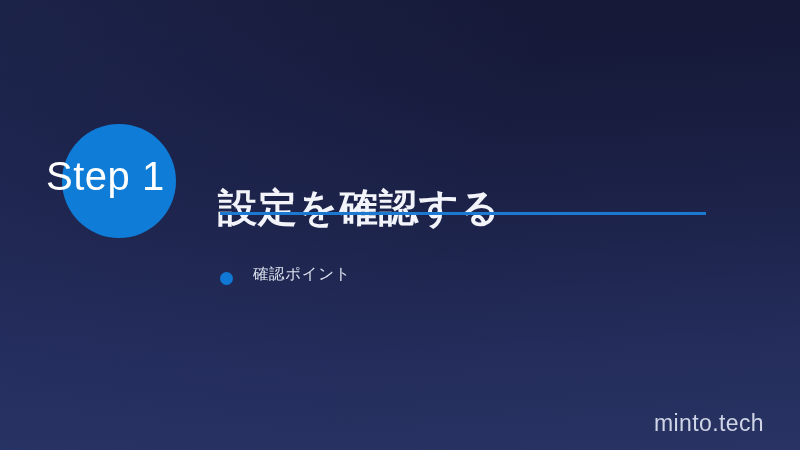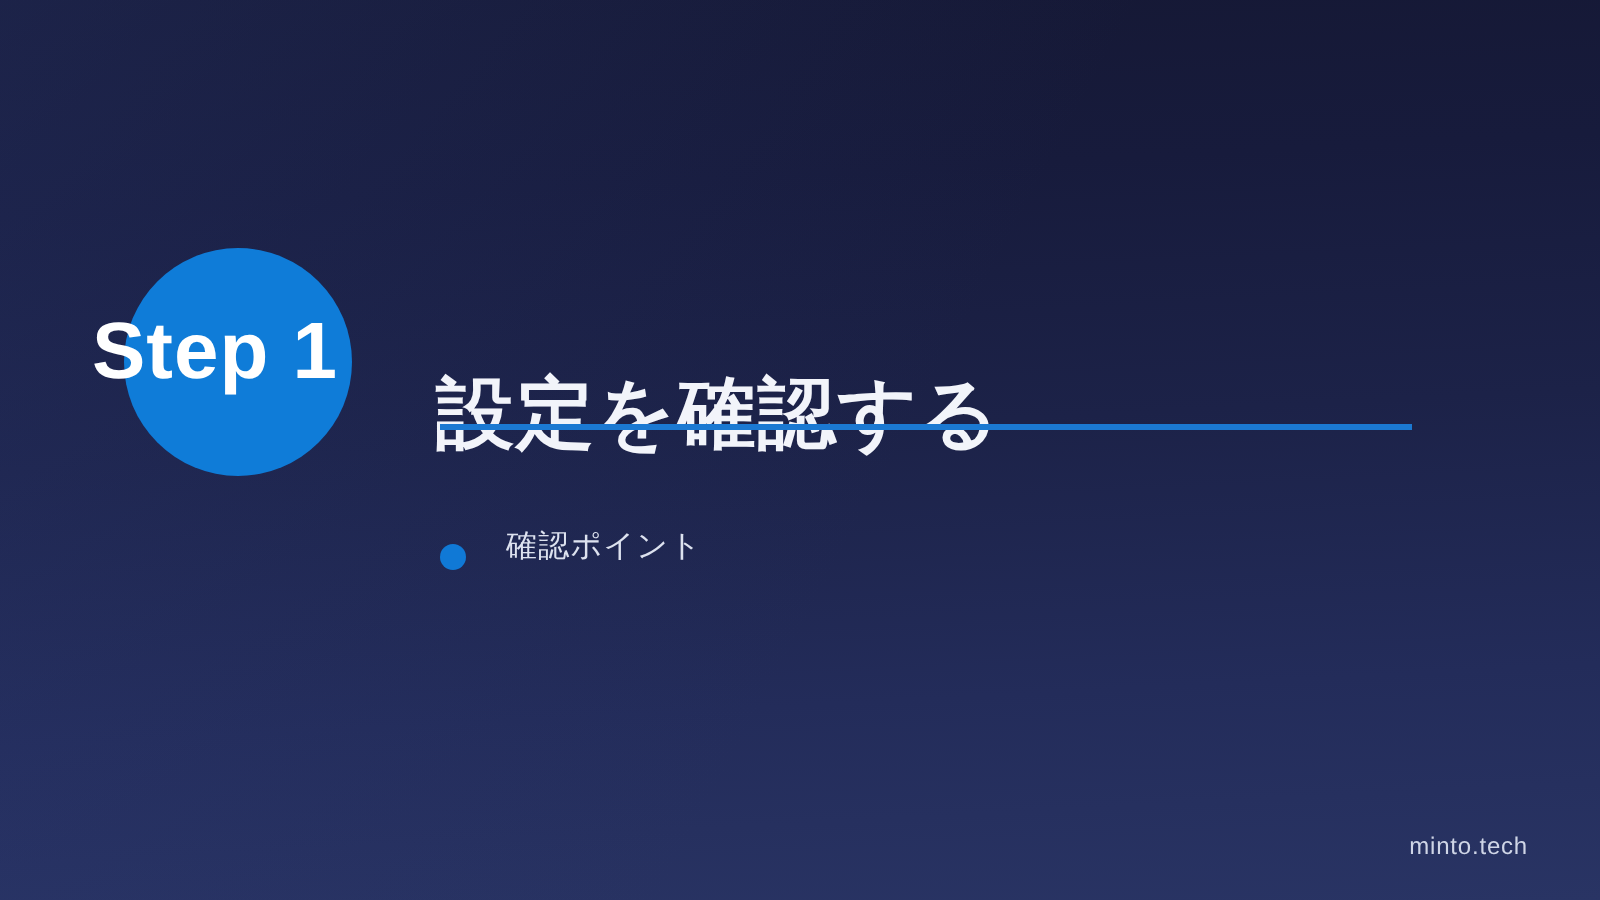--- a/index.html
+++ b/index.html
@@ -47,21 +47,21 @@
   }
 
   .step-label {
     position: absolute;
     left: 46px;
     top: 152px;
     width: 180px;
     height: 48px;
     line-height: 48px;
     font-size: 40px;
-    font-weight: 700;
+    font-weight: 400;
     letter-spacing: 0.5px;
     color: #ffffff;
     white-space: nowrap;
   }
 
   
   .title {
     position: absolute;
     left: 218px;
     top: 146px;
@@ -113,21 +113,21 @@
     color: #dde2ef;
     letter-spacing: 0.6px;
     white-space: nowrap;
   }
 
   
   .footer {
     position: absolute;
     right: 36px;
     bottom: 16px;
-    font-size: 12px;
+    font-size: 23px;
     line-height: 22px;
     color: #cfd5e6;
     letter-spacing: 0.4px;
     white-space: nowrap;
   }
 </style>
 </head>
 <body>
 
 <div class="slide">

